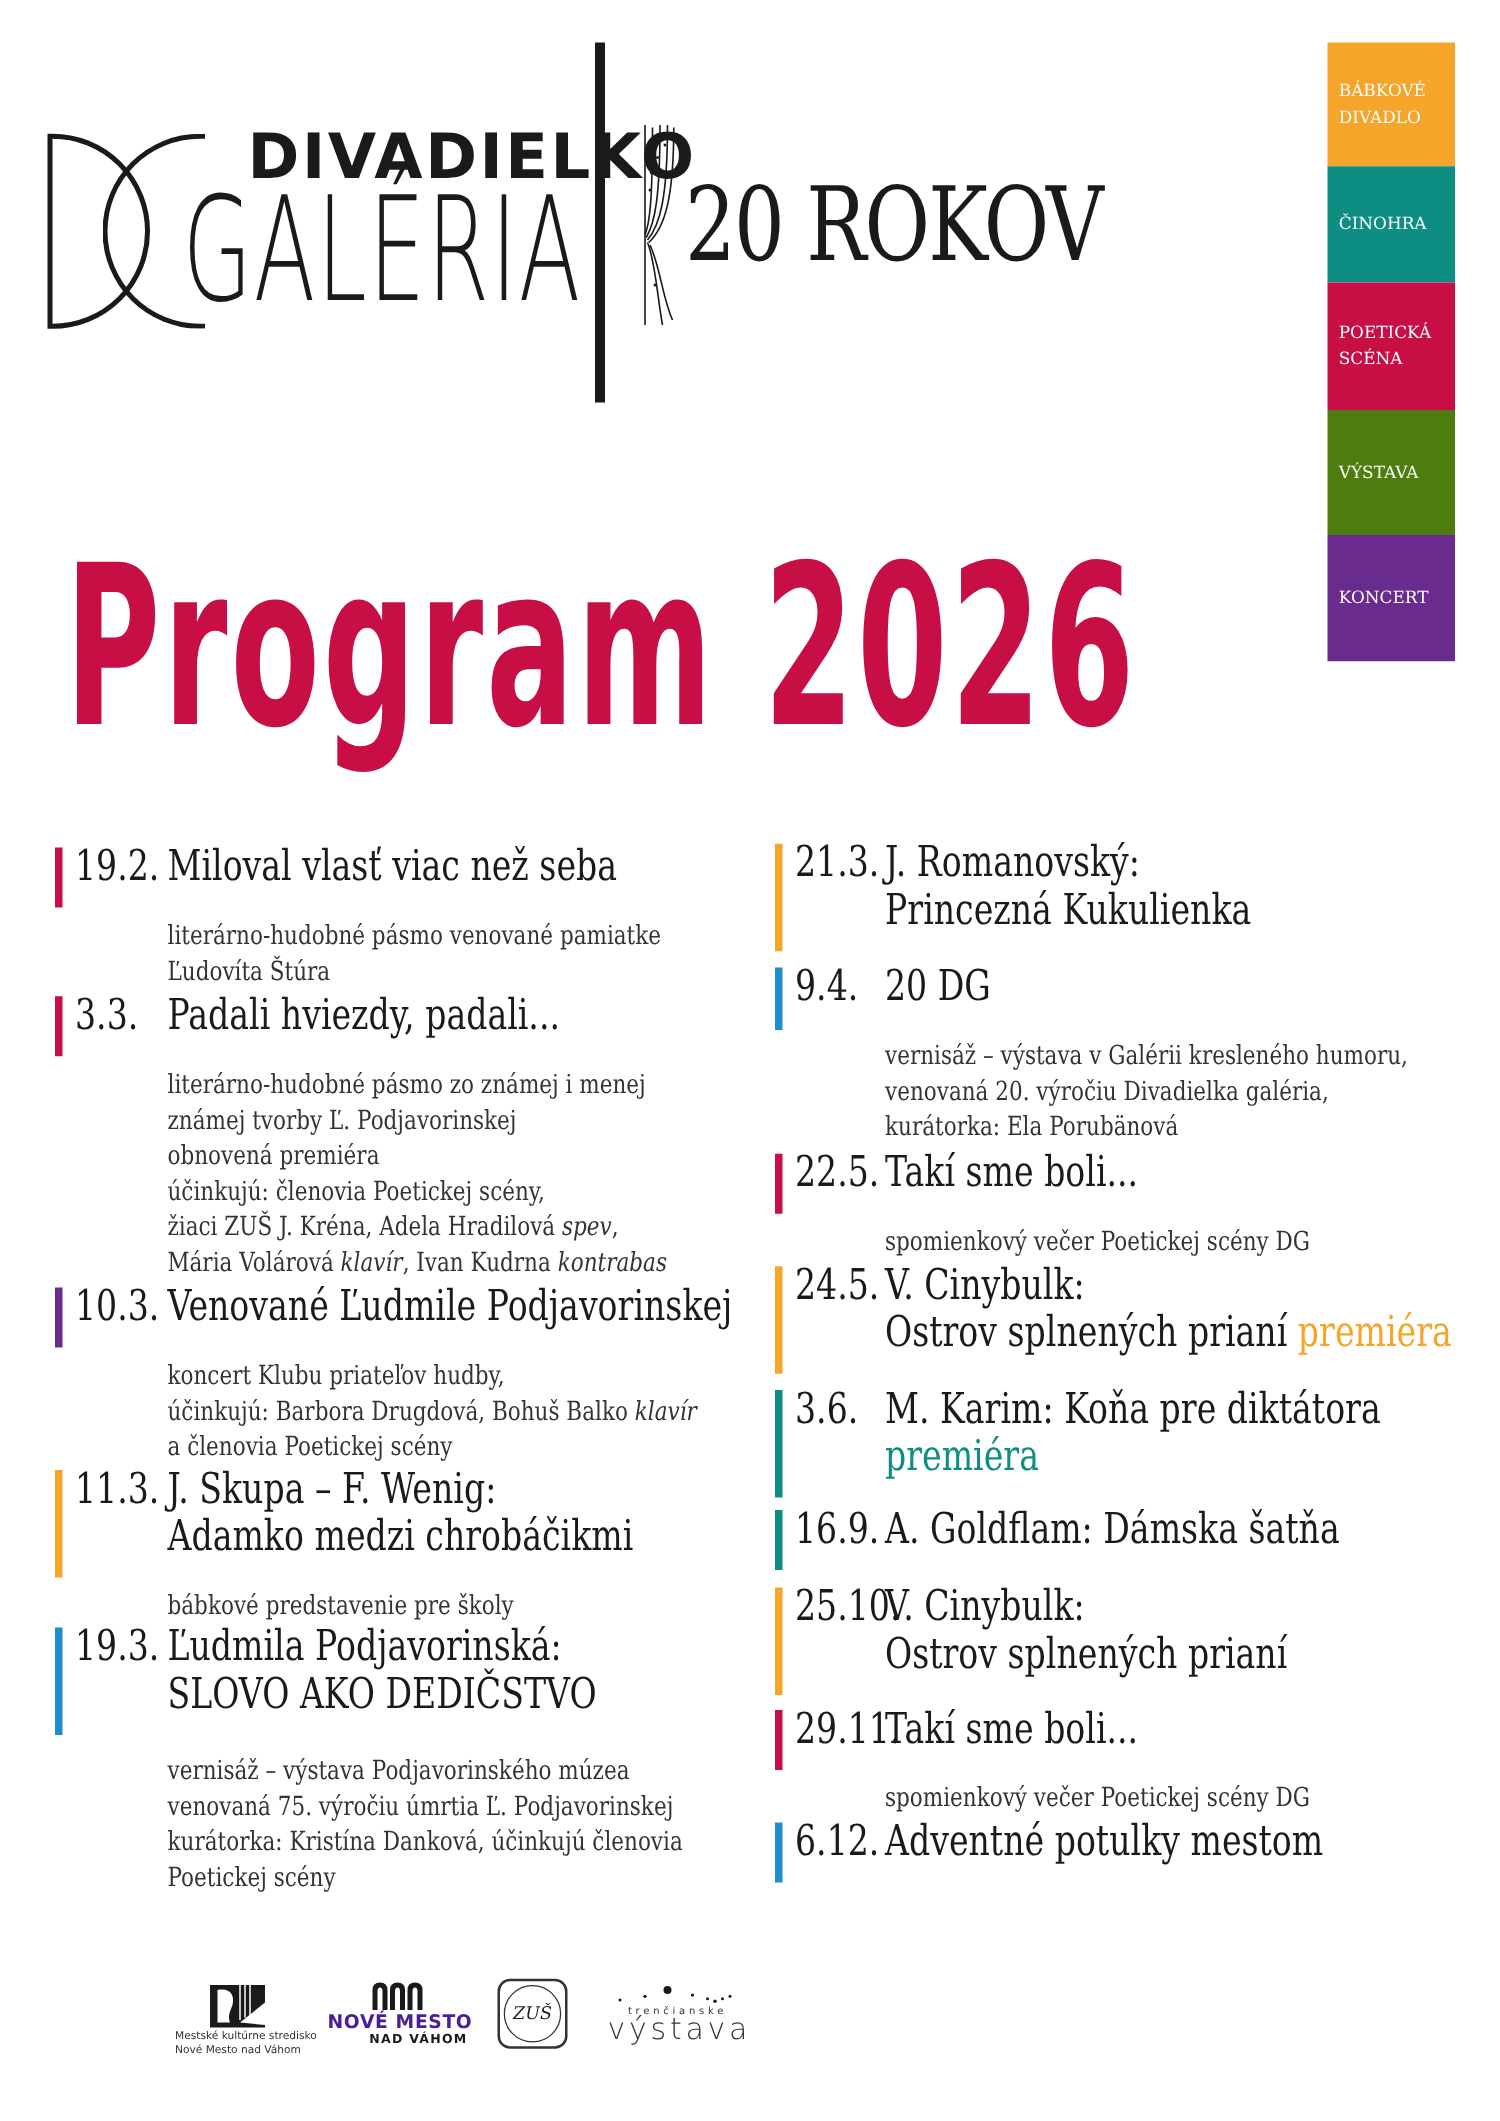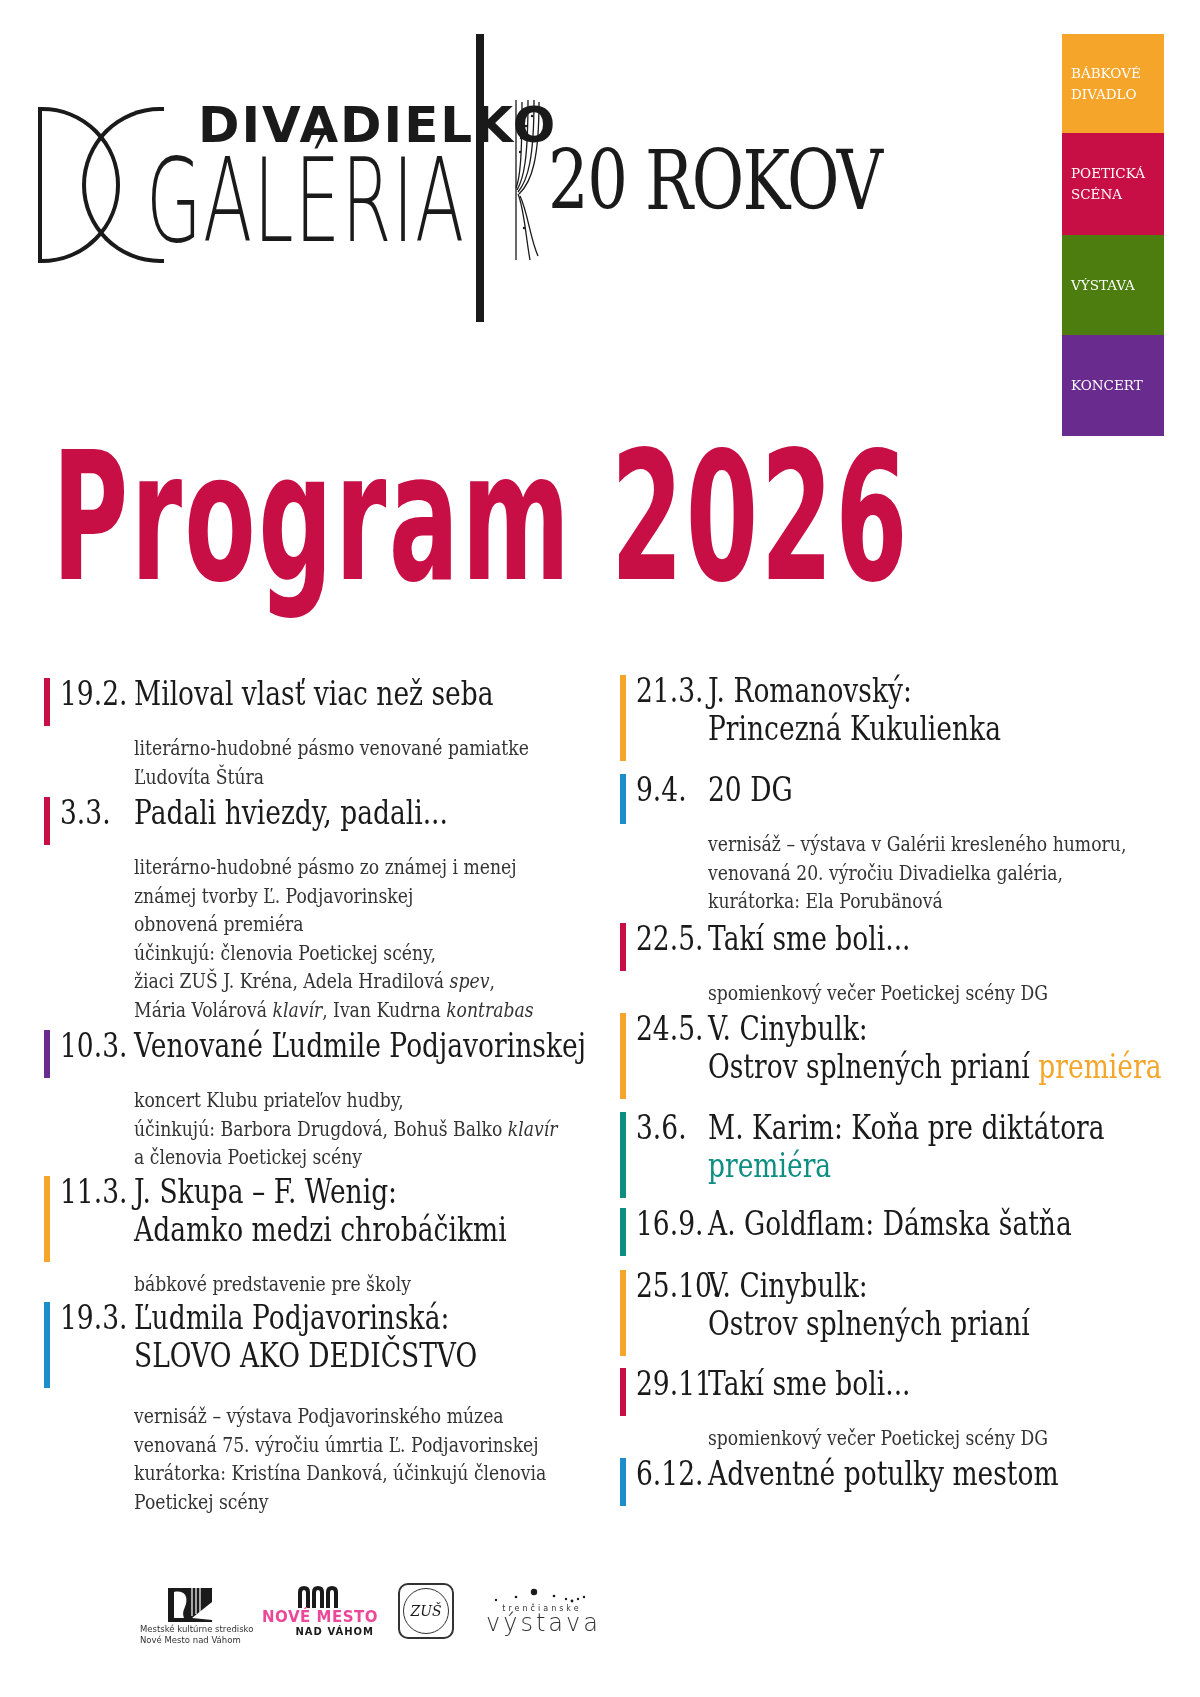--- a/index.html
+++ b/index.html
@@ -27,21 +27,21 @@
   .date { position:absolute; left:16px; top:-4px; font-family:"DejaVu Serif", serif; font-size:34px; line-height:38px; transform:scaleX(0.78); transform-origin:left top; white-space:nowrap; color:#1a1a1a; }
   .ttl { position:absolute; top:-4px; font-family:"DejaVu Serif", serif; font-size:34px; line-height:38px; transform:scaleX(0.78); transform-origin:left top; white-space:nowrap; color:#1a1a1a; }
   .desc { position:absolute; font-family:"DejaVu Serif", serif; font-weight:300; font-size:21px; line-height:28.5px; color:#333; transform:scaleX(0.82); transform-origin:left top; white-space:nowrap; }
   .desc i { font-style:italic; }
   .prem-orange { color:#f4a62a; }
   .prem-teal { color:#0e8e82; }
 
   
   .footer-logo { position:absolute; }
   .mks-text { font-family:"DejaVu Sans", sans-serif; font-size:8.5px; color:#333; text-align:center; line-height:11px; white-space:nowrap; }
-  .nm-title { font-family:"DejaVu Sans", sans-serif; font-weight:bold; font-size:15px; color:#ec4899; letter-spacing:0.5px; white-space:nowrap; text-align:center; }
+  .nm-title { font-family:"DejaVu Sans", sans-serif; font-weight:bold; font-size:15px; color:#4c1d95; letter-spacing:0.5px; white-space:nowrap; text-align:center; }
   .nm-sub { font-family:"DejaVu Sans", sans-serif; font-weight:bold; font-size:10px; color:#1a1a1a; text-align:right; letter-spacing:1px; }
   .muz-small { font-family:"DejaVu Sans", sans-serif; font-size:8px; letter-spacing:3px; color:#333; text-align:center; }
   .muz-big { font-family:"DejaVu Sans", sans-serif; font-size:24px; letter-spacing:3px; color:#333; text-align:center; font-weight:200; }
 </style>
 </head>
 <body>
 
 <div>
   <div class="logo-d"></div>
   <div class="logo-g"></div>
@@ -70,20 +70,23 @@
 </svg>
 <div class="rokov">20 ROKOV</div>
 
 <div class="legend">
   <div class="legend-item" style="background:#f6a52b">
     <div>
         <div>BÁBKOVÉ</div>
         <div>DIVADLO</div>
       </div>
   </div>
+  <div class="legend-item" style="background:#0e8e82; height:93px">
+    <div>ČINOHRA</div>
+  </div>
   <div class="legend-item" style="background:#c70f46; height:102px">
     <div>
         <div>POETICKÁ</div>
         <div>SCÉNA</div>
       </div>
   </div>
   <div class="legend-item" style="background:#4d7c0f; height:100px">
     <div>VÝSTAVA</div>
   </div>
   <div class="legend-item" style="background:#6a2b8e; height:101px">

